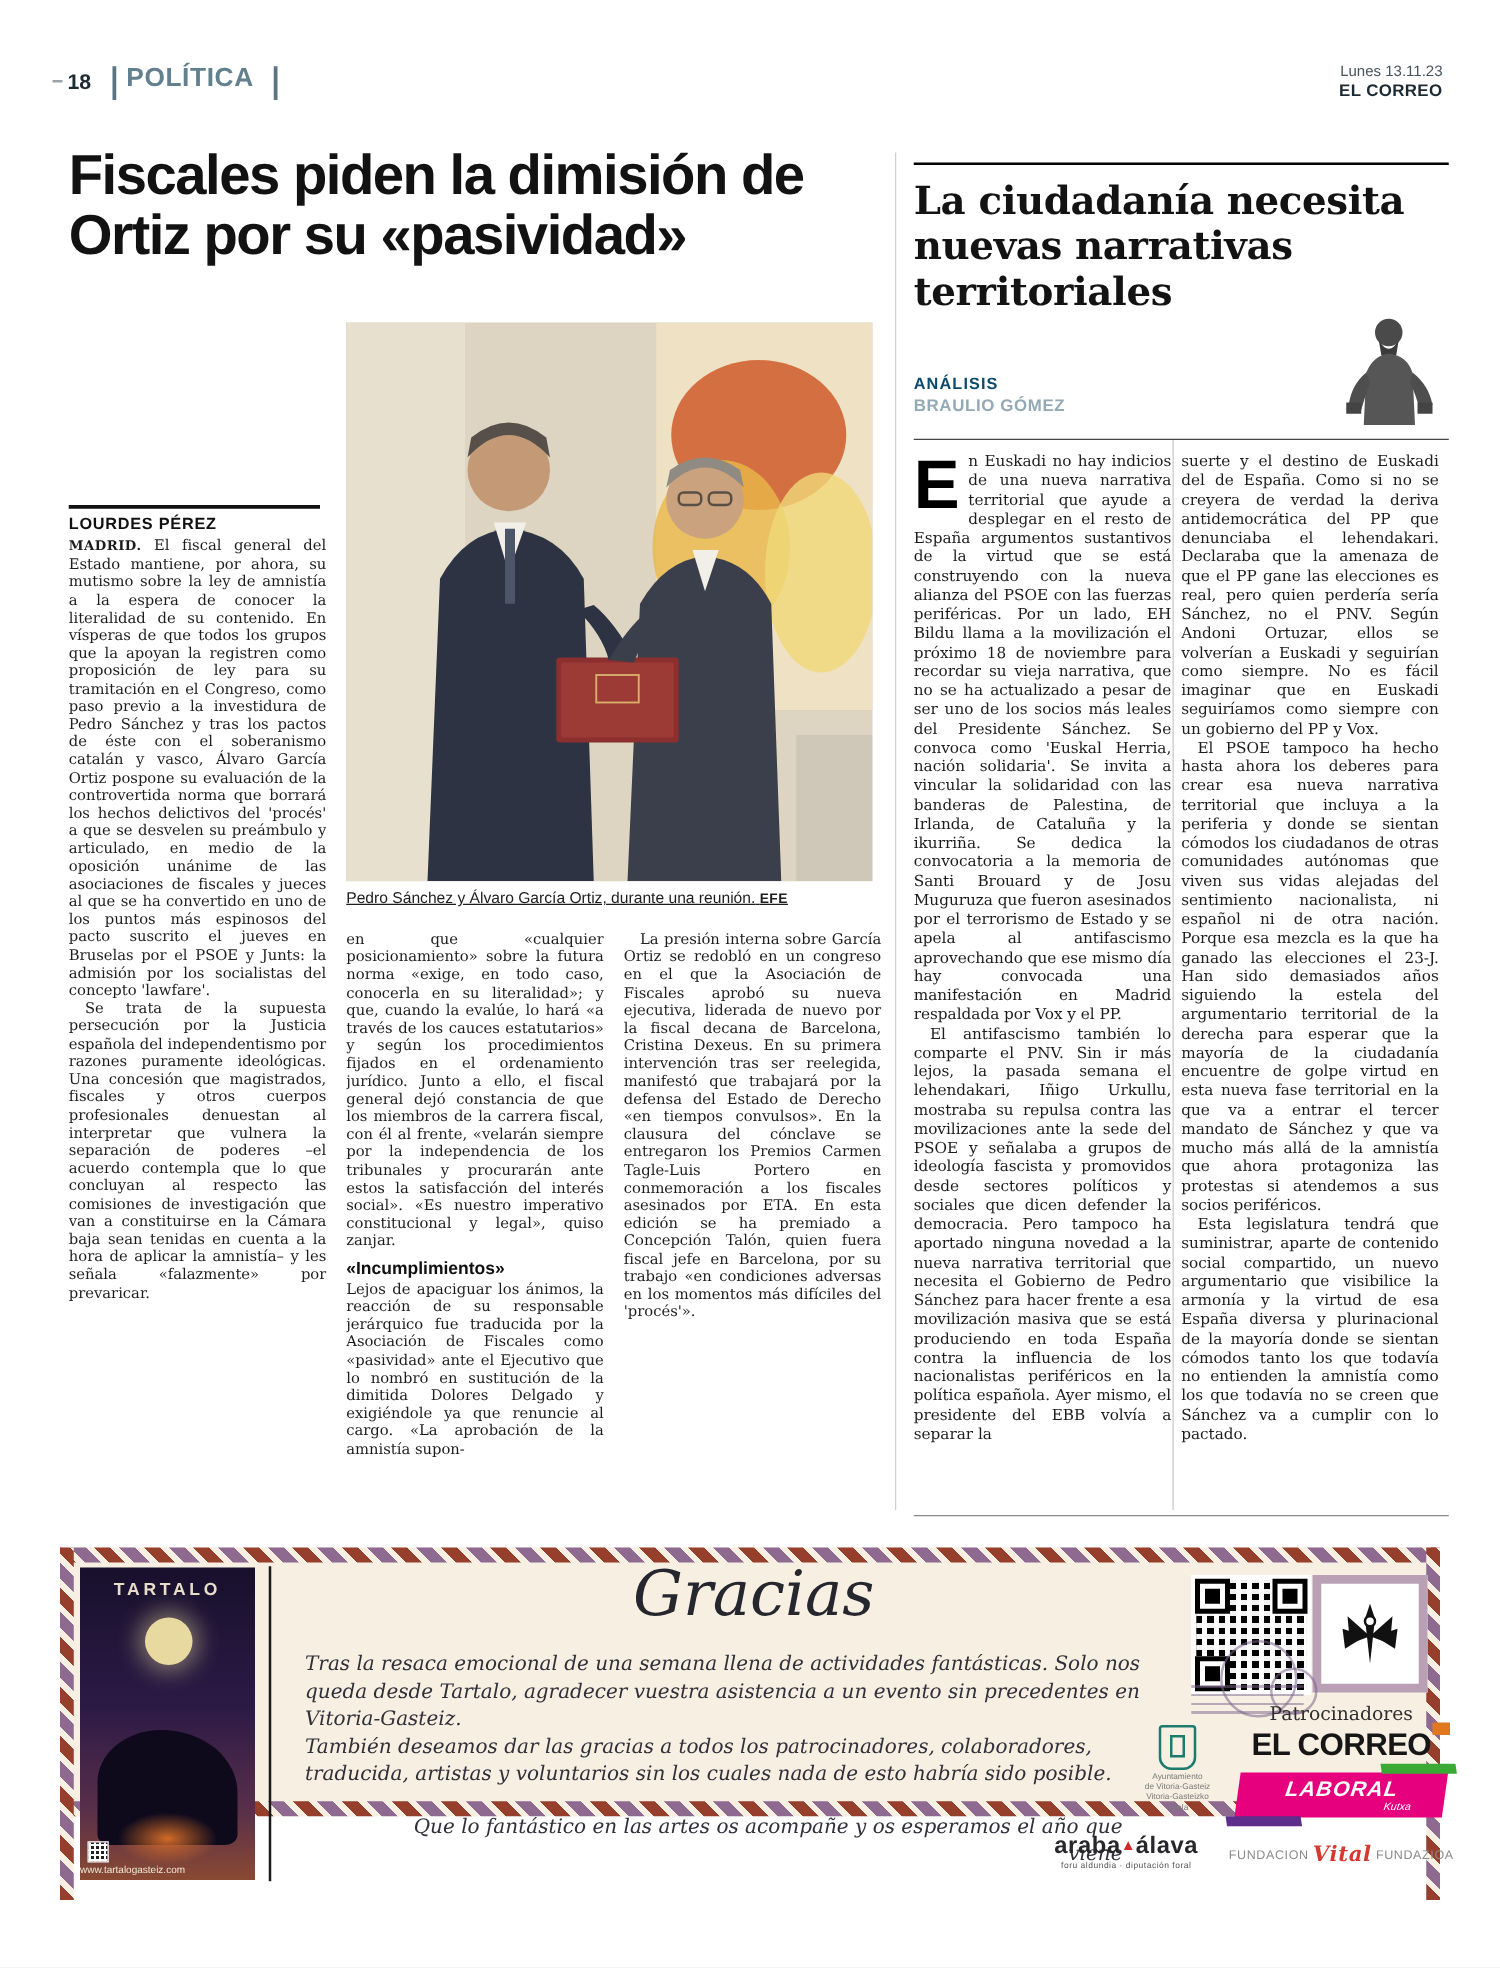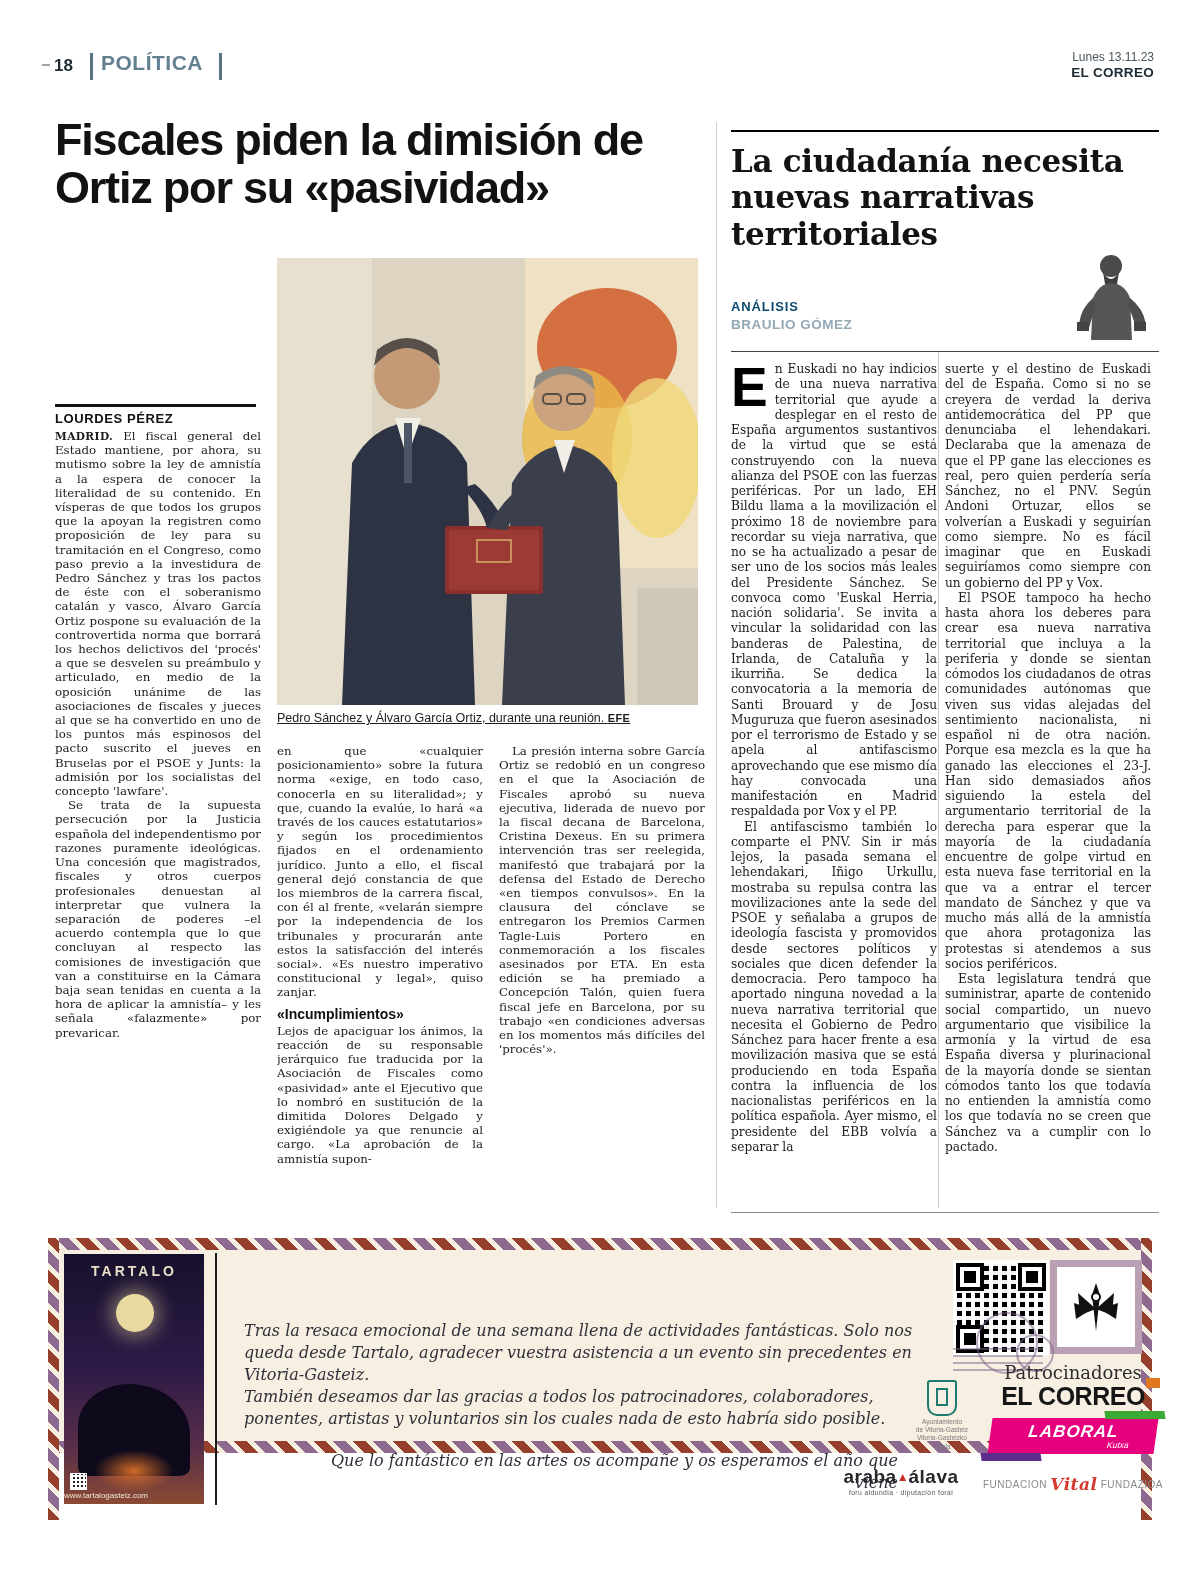--- a/index.html
+++ b/index.html
@@ -100,21 +100,21 @@
   .eye.tl{left:-1px;top:-1px;} .eye.tr{right:-1px;top:-1px;} .eye.bl{left:-1px;bottom:-1px;}
   .stamp{left:1002px;top:22px;width:78px;height:80px;background:#fff;border:7px solid #b9a0b5;
          display:flex;align-items:center;justify-content:center;}
   .postmark{border:2px solid rgba(124,98,138,.55);border-radius:50%;}
   .pm1{left:928px;top:74px;width:58px;height:58px;}
   .pm2{left:968px;top:96px;width:34px;height:34px;}
   .pm-waves{left:905px;top:110px;width:90px;height:26px;
             background:repeating-linear-gradient(180deg,rgba(124,98,138,.5) 0 2px,transparent 2px 7px);}
 
   .sponsors-label{left:930px;top:124px;width:190px;text-align:center;font-family:"DejaVu Serif",serif;
-                  font-size:18px;color:#2e2e2e;}
+                  font-size:15px;color:#2e2e2e;}
   .elcorreo{left:930px;top:144px;width:190px;text-align:center;font-size:25px;font-weight:900;
             letter-spacing:-.5px;color:#161616;}
   .elcorreo-accent{left:1098px;top:140px;width:14px;height:10px;background:#e07820;}
   .laboral{left:942px;top:180px;width:166px;height:36px;background:#e6007e;transform:skewX(-8deg);
            display:flex;flex-direction:column;align-items:center;justify-content:center;color:#fff;}
   .laboral .l1{font-weight:800;font-style:italic;font-size:17px;letter-spacing:1px;line-height:1;}
   .laboral .l2{font-size:8.5px;font-style:italic;align-self:flex-end;margin-right:26px;}
   .laboral:before{content:"";position:absolute;right:-6px;top:-7px;width:60px;height:8px;background:#3aaa35;transform:skewX(16deg);}
   .laboral:after{content:"";position:absolute;left:-6px;bottom:-7px;width:60px;height:8px;background:#5d2e8c;transform:skewX(16deg);}
   .fundacion{left:918px;top:234px;width:214px;text-align:center;font-size:10px;color:#8a8a8a;letter-spacing:.5px;}
@@ -240,22 +240,23 @@
     <div class="abs poster">
       <div class="poster-title">TARTALO</div>
       <div class="poster-moon"></div>
       <div class="poster-creature"></div>
       <div class="poster-glow"></div>
       <div class="poster-qr"></div>
       <div class="poster-url">www.tartalogasteiz.com</div>
     </div>
     <div class="abs ad-vrule"></div>
 
+    <div class="abs ad-title">Gracias</div>
     <div class="abs ad-p ad-p1">Tras la resaca emocional de una semana llena de actividades fantásticas. Solo nos queda desde Tartalo, agradecer vuestra asistencia a un evento sin precedentes en Vitoria-Gasteiz.</div>
-    <div class="abs ad-p ad-p2">También deseamos dar las gracias a todos los patrocinadores, colaboradores, ponentes, artistas y voluntarios sin los cuales nada de esto habría sido posible.</div>
+    <div class="abs ad-p ad-p2">También deseamos dar las gracias a todos los patrocinadores, colaboradores, traducida, artistas y voluntarios sin los cuales nada de esto habría sido posible.</div>
     <div class="abs ad-p ad-p3">Que lo fantástico en las artes os acompañe y os esperamos el año que viene</div>
 
     <div class="abs qr">
       <span class="eye tl">
           <i></i>
         </span>
       <span class="eye tr">
           <i></i>
         </span>
       <span class="eye bl">

